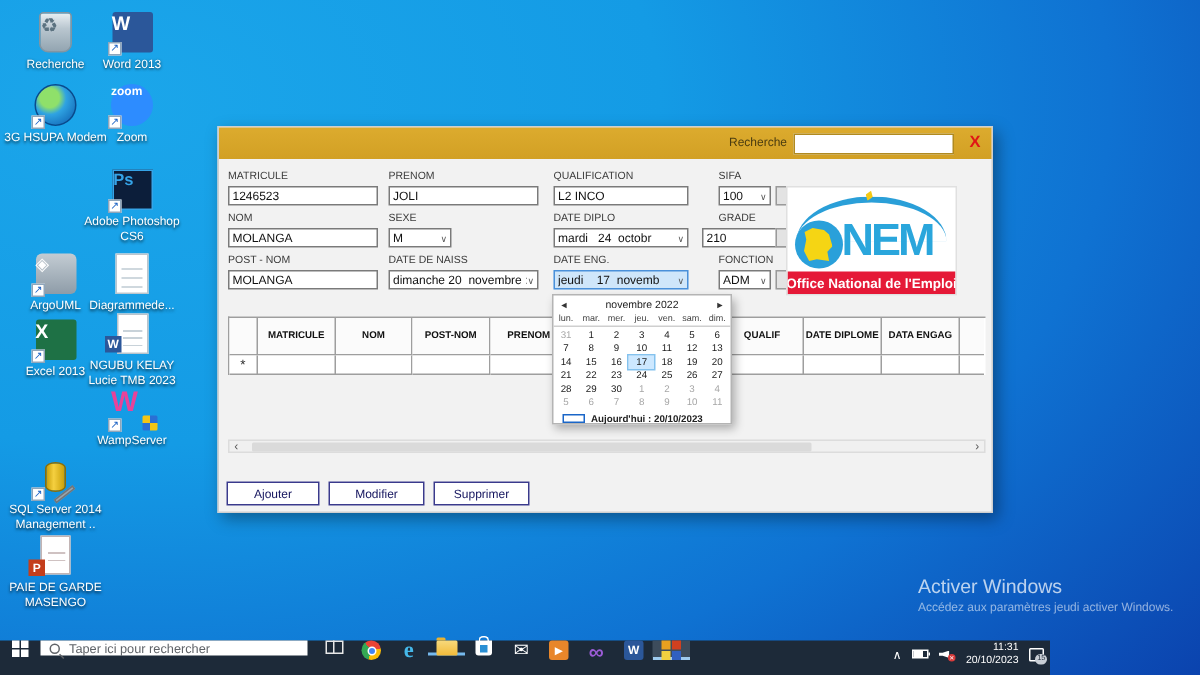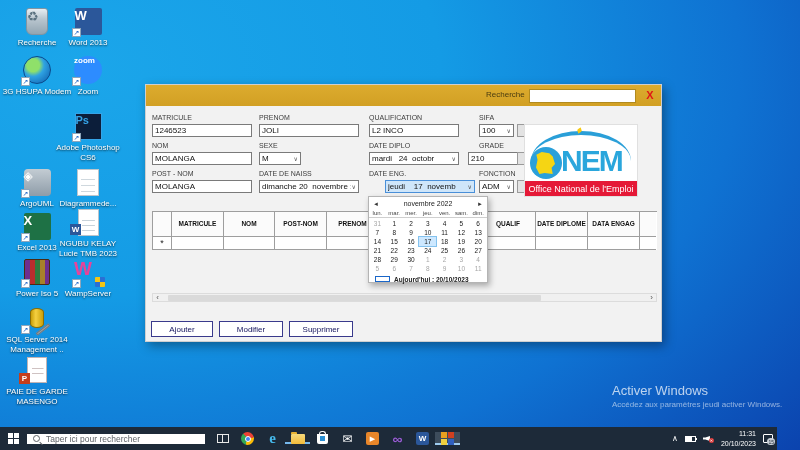--- a/index.html
+++ b/index.html
@@ -53,32 +53,32 @@
   .rech-input { position:absolute; left:383px; top:3.5px; width:107px; height:14px; border:1px solid #b08a20; background:#fff; font-size:9px; padding:0 2px; }
   .close-x { position:absolute; left:497px; top:3px; width:14px; height:14px; color:#e01616; font-weight:bold; font-size:11px;
     display:flex; align-items:center; justify-content:center; cursor:pointer; }
 
   .flabel { position:absolute; font-size:7px; color:#3c3c3c; }
   .finput { position:absolute; height:13px; background:#fff; border:1px solid #7a7a7a; font-size:8px; color:#111; padding:0 2px; font-family:"Liberation Sans",sans-serif; }
   .combo { position:absolute; height:13px; background:#fff; border:1px solid #7a7a7a; font-size:8px; color:#111;
     display:flex; align-items:center; padding:0 2px; }
   .combo .value { flex:1; white-space:pre; overflow:hidden; }
   .combo .arr { font-size:6px; color:#555; margin-left:1px; }
-  .combo.focused { background:#cfe6fa; border-color:#4a90d9;margin-left:16px; }
+  .combo.focused { background:#cfe6fa; border-color:#4a90d9; }
   .mini-btn { position:absolute; width:13px; height:13px; background:#e3e3e3; border:1px solid #9a9a9a; }
 
   
   .logo { position:absolute; left:378px; top:39px; width:114px; height:73px; background:#fff; border:1px solid #e0e0e0; overflow:hidden; }
   .logo .arc { position:absolute; left:6px; right:6px; top:6px; height:30px; border-top:4px solid #2a9fd8; border-radius:50% 50% 0 0/100% 100% 0 0; }
   .logo .spark { position:absolute; left:52px; top:2px; width:5px; height:7px; background:#f5c914; transform:rotate(20deg); clip-path:polygon(50% 0,100% 50%,50% 100%,0 50%); }
   .logo .ocircle { position:absolute; left:5px; top:22px; width:32px; height:32px; border-radius:50%; background:#2aa0da; }
   .logo .drc { position:absolute; left:6px; top:5px; width:19px; height:22px; background:#f5d514;
     clip-path:polygon(30% 0,70% 6%,88% 20%,100% 55%,82% 72%,88% 100%,45% 95%,18% 100%,0 70%,8% 35%,2% 12%); }
   .logo .nem { position:absolute; left:36px; top:19px; font-size:30px; font-weight:bold; color:#2aa6dc; letter-spacing:-2px; font-family:"Liberation Sans",sans-serif; }
-  .logo .banner { position:absolute; left:0; right:0; bottom:0; height:15px; background:#e51937; color:#fff; font-size:9px; font-weight:normal;
+  .logo .banner { position:absolute; left:0; right:0; bottom:0; height:15px; background:#e51937; color:#fff; font-size:9px; font-weight:bold;
     display:flex; align-items:center; justify-content:center; white-space:nowrap; }
 
   
   .grid { position:absolute; left:6px; top:126px; width:505px; border-top:1px solid #9e9e9e; border-left:1px solid #9e9e9e; background:#fff; }
   .grow { display:flex; }
   .gcell { border-right:1px solid #9e9e9e; border-bottom:1px solid #9e9e9e; font-size:6.5px; font-weight:bold; color:#111;
     display:flex; align-items:center; justify-content:center; text-align:center; height:25px; background:#fbfbfb; line-height:1.15; padding:0 1px; overflow:hidden; }
   .brow .gcell { height:13px; font-weight:normal; background:#fff; }
   .c0{width:19px}.c1{width:52px}.c2{width:51px}.c3{width:52px}.c4{width:52px}.c5{width:50px}.c6{width:52px}.c7{width:55px}.c8{width:52px}.c9{width:52px}.c10{width:16px;border-right:none}
   .star { font-size:9px; color:#222; }
@@ -108,21 +108,21 @@
   .cal-today { display:flex; align-items:center; height:12px; padding-left:6px; }
   .today-rect { width:15px; height:6px; border:1px solid #1a66c8; background:#fff; margin-right:4px; }
   .cal-today .tl { font-size:6.5px; font-weight:bold; color:#222; }
 
   
   .watermark { position:absolute; left:612px; top:383px; }
   .watermark .w1 { font-size:13px; color:rgba(255,255,255,.72); }
   .watermark .w2 { font-size:8px; color:rgba(255,255,255,.55); margin-top:2px; }
 
   
-  .taskbar { position:absolute; left:0; bottom:0; width:777px; height:23px; background:#1d2a39; display:flex; align-items:center; }
+  .taskbar { position:absolute; left:0; bottom:0; width:700px; height:23px; background:#1d2a39; display:flex; align-items:flex-start; }
   .tb-start { width:27px; display:flex; align-items:center; justify-content:center; cursor:pointer; }
   .winlogo { display:grid; grid-template-columns:5px 5px; grid-template-rows:5px 5px; gap:1px; }
   .winlogo span { background:#fff; }
   .tb-search { width:178px; background:#fff; display:flex; align-items:center; padding:0 6px; cursor:text; }
   .mag { width:7px; height:7px; border:1.3px solid #5f6368; border-radius:50%; position:relative; margin-right:6px; flex:none; }
   .mag::after { content:""; position:absolute; width:4px; height:1.3px; background:#5f6368; transform:rotate(45deg); left:5px; top:7px; }
   .tb-search .ph { font-size:8.5px; color:#5f6368; white-space:nowrap; }
   .tbi { width:25px; display:flex; align-items:center; justify-content:center; cursor:pointer; position:relative; }
   .tbi.running { box-shadow:inset 0 -2px 0 #76b9ed; }
   .tbi.active { background:#3d4c5c; box-shadow:inset 0 -2px 0 #9ecbef; }
@@ -179,27 +179,20 @@
         <span class="sc">↗</span>
       </div>
     <div class="lbl">ArgoUML</div>
   </div>
   <div class="dicon" style="left:2px;top:211px">
     <div class="ic">
         <div class="ic-excel">X</div>
         <span class="sc">↗</span>
       </div>
     <div class="lbl">Excel 2013</div>
-  </div>
-  <div class="dicon" style="left:2px;top:257px">
-    <div class="ic">
-        <div class="ic-rar"></div>
-        <span class="sc">↗</span>
-      </div>
-    <div class="lbl">Power Iso 5</div>
   </div>
   <div class="dicon" style="left:2px;top:303px">
     <div class="ic ic-sql">
         <div class="cyl"></div>
         <div class="tools"></div>
         <span class="sc">↗</span>
       </div>
     <div class="lbl">SQL Server 2014 Management ..</div>
   </div>
   <div class="dicon" style="left:2px;top:355px">

